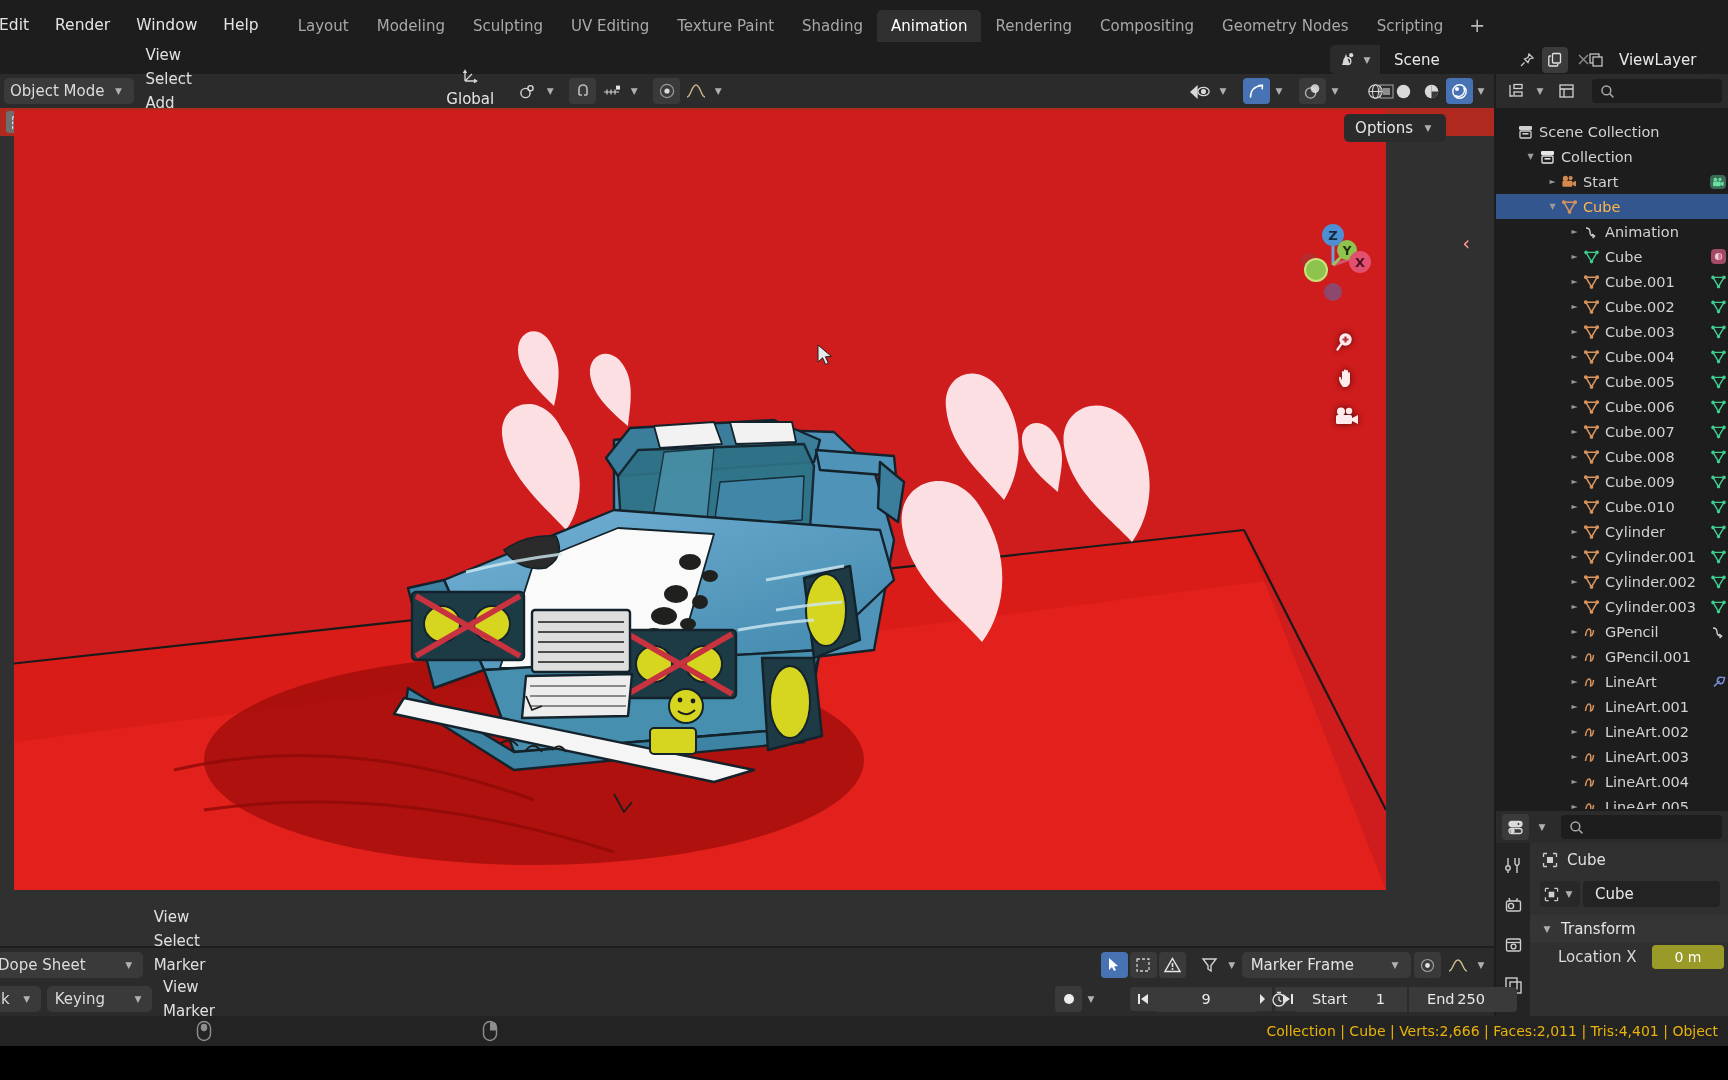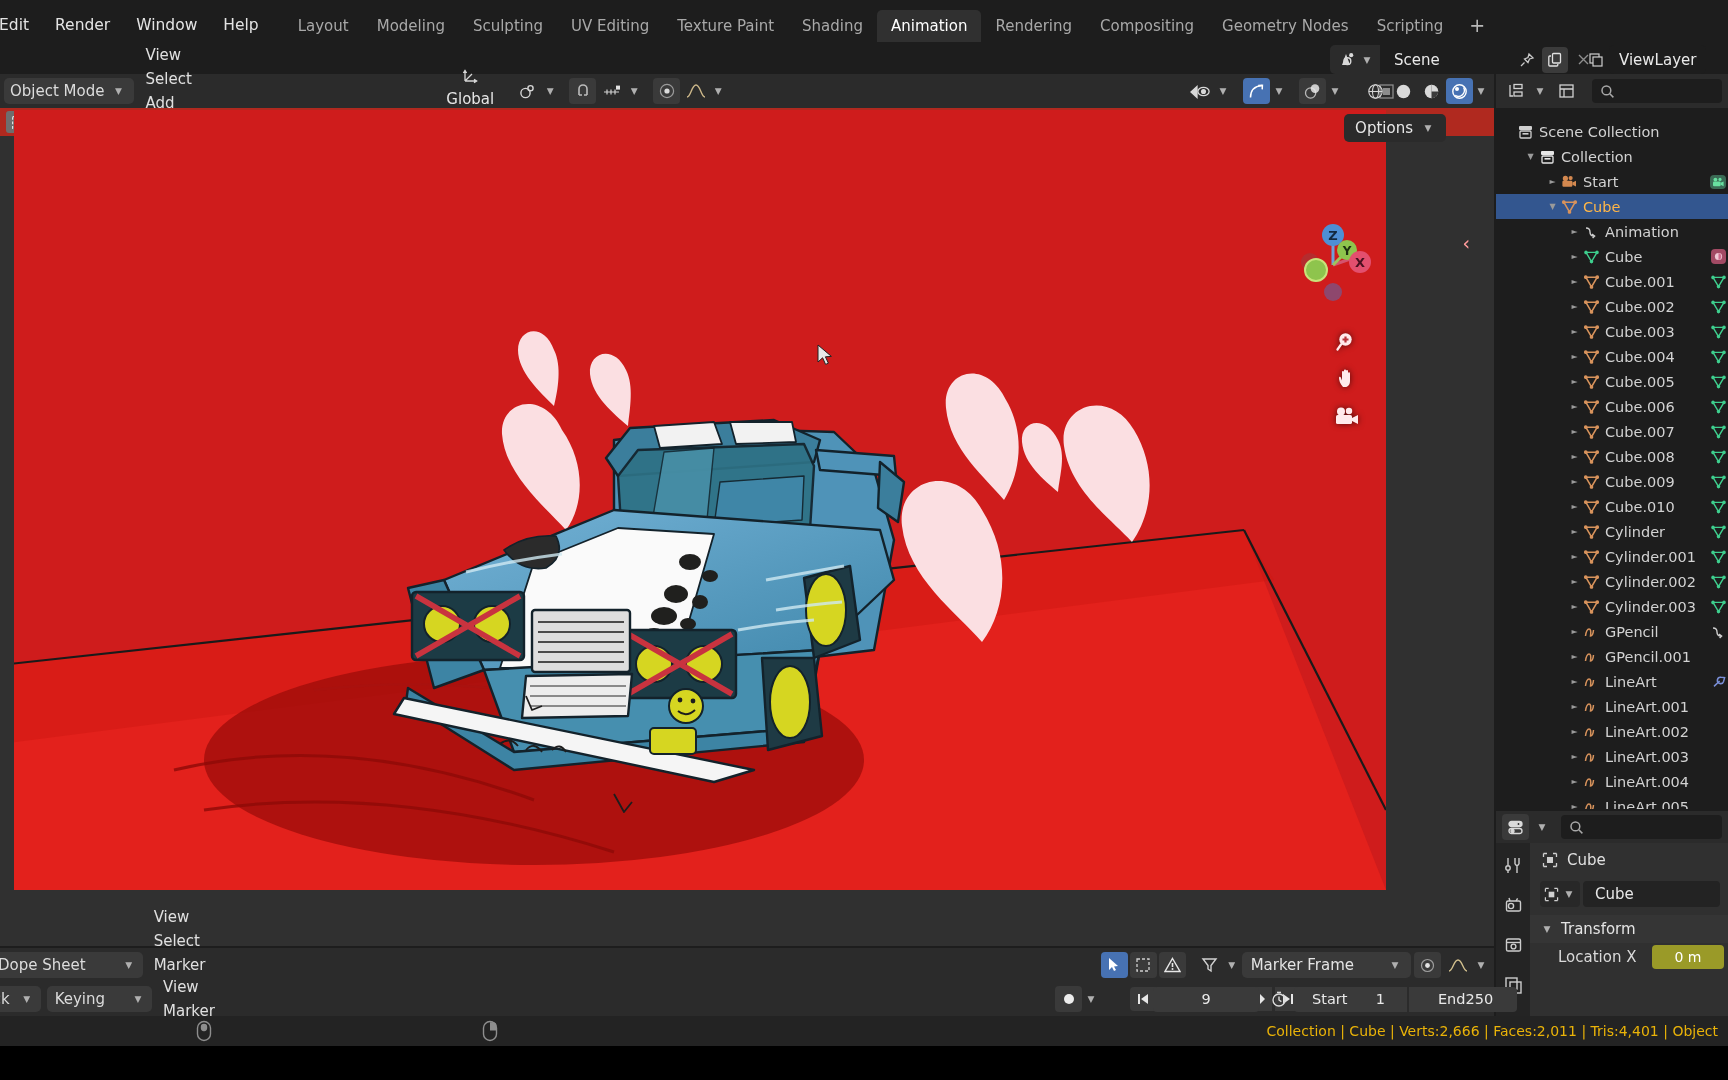--- a/index.html
+++ b/index.html
@@ -1220,21 +1220,21 @@
       <svg width="18" height="18" viewBox="0 0 18 18" fill="none" stroke="#dcdcdc" stroke-width="1.4">
           <circle cx="9" cy="10" r="6"></circle>
           <path d="M9 6.5 V10 L11.4 11.6"></path>
           <path d="M7 2.4 H11"></path>
         </svg>
       </div>
     <div class="fld" style="width:113px;border-radius:4px 0 0 4px; justify-content:space-between; padding:0 22px 0 18px;">
       <span>Start</span>
       <span>1</span>
     </div>
-    <div class="fld" style="width:108px;border-radius:0 4px 4px 0; justify-content:center; padding:0 13px 0 18px;">
+    <div class="fld" style="width:108px;border-radius:0 4px 4px 0; justify-content:space-between; padding:0 32px 0 18px;">
       <span>End</span>
       <span>250</span>
     </div>
   </div>
 </div>
 
 <div id="status">
   <div id="statusleft">
     <svg width="16" height="22" viewBox="0 0 16 22" fill="none" stroke="#8e8e8e" stroke-width="1.4">
         <rect x="1.5" y="1.5" width="13" height="19" rx="6.5"></rect>

